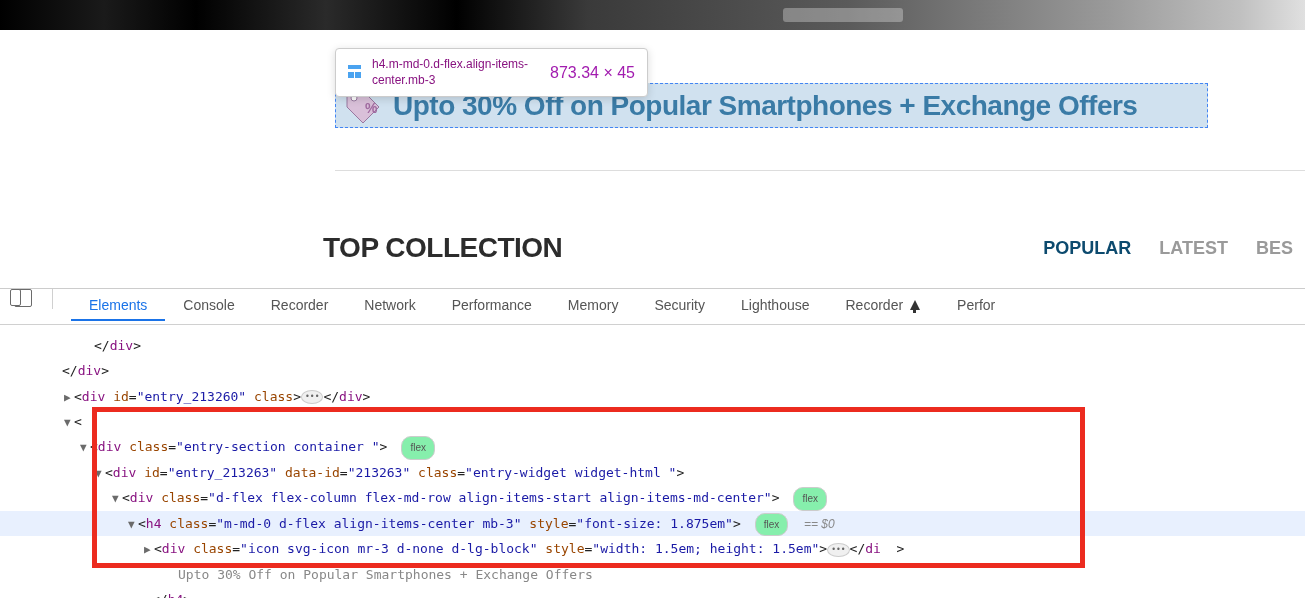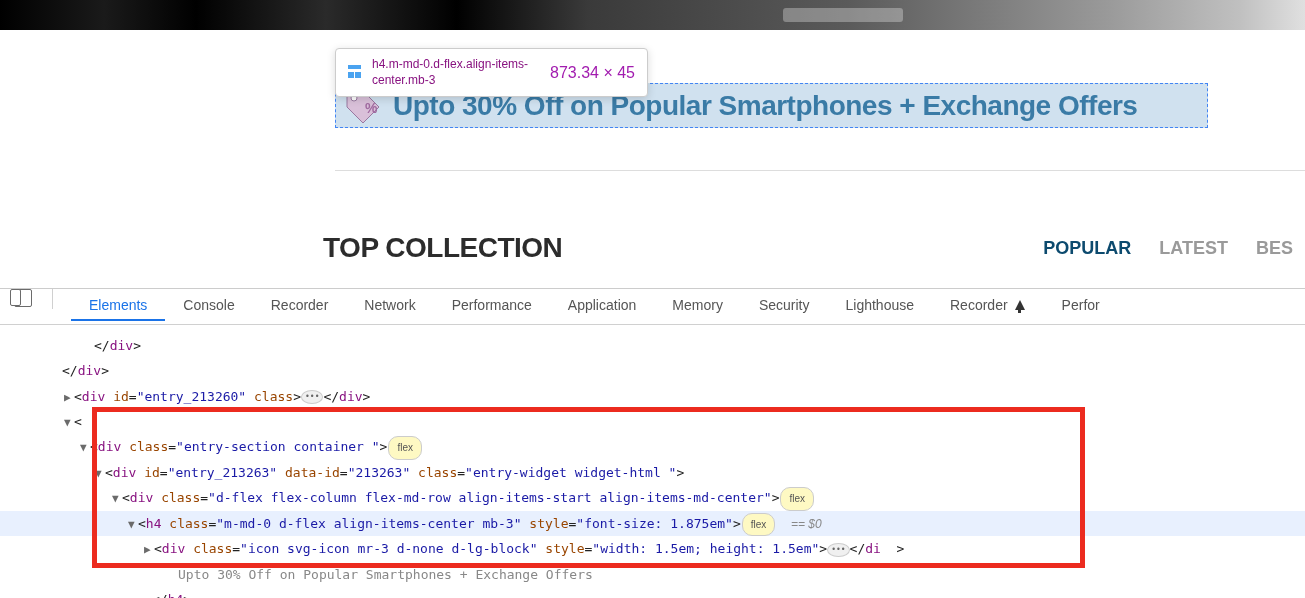--- a/index.html
+++ b/index.html
@@ -33,21 +33,21 @@
 .rec-icon{width:12px;height:12px;position:relative}
 .rec-icon:before{content:"";position:absolute;width:0;height:0;border-left:5px solid transparent;border-right:5px solid transparent;border-bottom:10px solid #333;left:1px;top:1px}
 .rec-icon:after{content:"";position:absolute;width:3px;height:5px;background:#333;left:4px;top:9px}
 .dt-tree{font-family:Menlo,Consolas,monospace;font-size:13px;line-height:1.95;padding:8px 0 0 0;color:#222}
 .dt-tree .line{white-space:nowrap;position:relative}
 .dt-tree .arrow{display:inline-block;width:10px;color:#6b6b6b;cursor:pointer;font-size:11px}
 .punct{color:#222}
 .tag{color:#881280}
 .attr-name{color:#994500}
 .attr-val{color:#1a1aa6}
-.badge{display:inline-block;font-family:-apple-system,sans-serif;background:#fef9c3;border:1px solid #ccc;border-radius:10px;font-size:10px;padding:1px 8px;margin-left:1px;color:#555}
+.badge{display:inline-block;font-family:-apple-system,sans-serif;background:#86efac;border:1px solid #ccc;border-radius:10px;font-size:10px;padding:1px 8px;margin-left:14px;color:#555}
 .ellipsis-badge{display:inline-block;background:#f0f0f0;border:1px solid #ccc;border-radius:50%;font-size:8px;line-height:1;padding:2px 3px;color:#666;vertical-align:middle}
 .sel-row{background:#e8f0fe}
 .sel-indicator{color:#888;font-family:-apple-system,sans-serif;font-size:12px;font-style:italic}
 .red-box{position:absolute;border:5px solid #ec2b1f;left:92px;top:118px;width:993px;height:161px;pointer-events:none}
 .pad0{padding-left:94px}
 .pad1{padding-left:62px}
 .pad2{padding-left:64px}
 .pad3{padding-left:80px}
 .pad4{padding-left:95px}
 .pad5{padding-left:112px}
@@ -97,21 +97,20 @@
 
 <div class="devtools">
   <div class="dt-toolbar">
     <div class="device-icon"></div>
     <div class="sep"></div>
     <div class="dt-tab active">Elements</div>
     <div class="dt-tab">Console</div>
     <div class="dt-tab">Recorder</div>
     <div class="dt-tab">Network</div>
     <div class="dt-tab">Performance</div>
-    <div class="dt-tab">Application</div>
     <div class="dt-tab">Memory</div>
     <div class="dt-tab">Security</div>
     <div class="dt-tab">Lighthouse</div>
     <div class="dt-tab">
         <span>Recorder</span>
         <span class="rec-icon"></span>
       </div>
     <div class="dt-tab">Perfor</div>
   </div>
 

